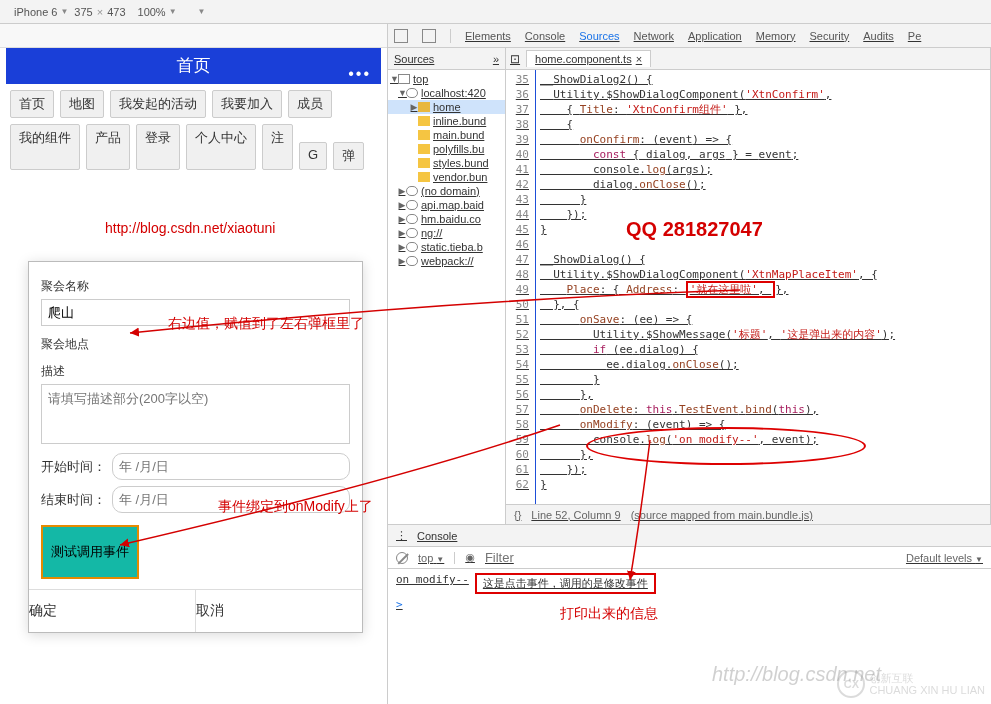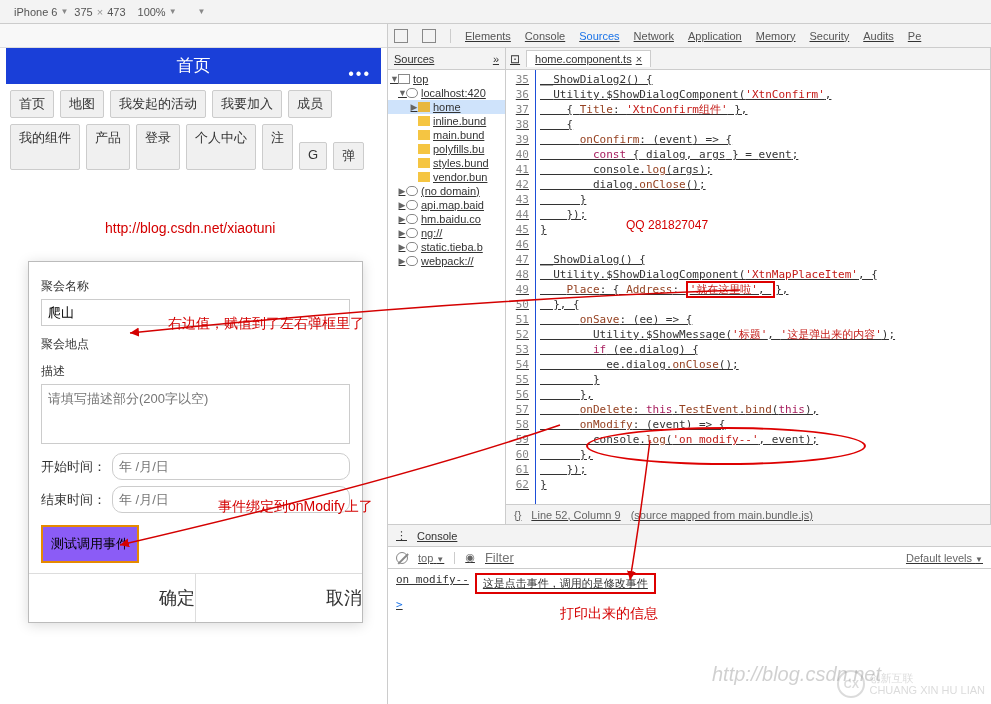--- a/index.html
+++ b/index.html
@@ -24,23 +24,23 @@
 .nav-row { display: flex; flex-wrap: wrap; gap: 6px; padding: 6px 4px; }
 .nav-btn { border: 1px solid #ccc; background: #f0f0f0; padding: 4px 8px; font-size: 13px; border-radius: 2px; cursor: pointer; }
 
 
 .modal { position: absolute; left: 28px; top: 190px; width: 335px; border: 1px solid #bbb; background: #fff; box-shadow: 0 2px 12px rgba(0,0,0,.15); padding: 10px 12px; font-size: 13px; margin-top: 23px; }
 .modal .fld-label { font-size: 12px; color: #333; margin: 6px 0 4px; }
 .modal input[type=text], .modal textarea { width: 100%; border: 1px solid #ccc; padding: 5px 6px; font-size: 13px; font-family: inherit; }
 .modal textarea { height: 60px; resize: none; }
 .modal .timerow { display: flex; align-items: center; margin: 6px 0; gap: 6px; }
 .modal .timerow input { flex: 1; border-radius: 10px; }
-.modal .test-btn { border: 2px solid #e68a00; padding: 8px 8px; background: #8b5cf6; margin-top: 6px; cursor: pointer; font-size: 13px; }
+.modal .test-btn { border: 2px solid #e68a00; padding: 16px 8px; background: #14b8a6; margin-top: 6px; cursor: pointer; font-size: 13px; }
 .modal .btns { display: flex; border-top: 1px solid #ddd; margin: 10px -12px -10px; }
-.modal .btns div { flex: 1; text-align: right; padding: 12px 0; font-size: 18px; cursor: pointer; }
+.modal .btns div { flex: 1; text-align: left; padding: 12px 0; font-size: 14px; cursor: pointer; }
 .modal .btns div:first-child { border-right: 1px solid #ddd; }
 
 
 .dt-tabs { height: 24px; border-bottom: 1px solid #ccc; display: flex; align-items: center; padding: 0 6px; background: #f3f3f3; font-size: 11px; color: #555; gap: 14px; }
 .dt-tabs .iconbox { width: 14px; height: 14px; border: 1px solid #888; display: inline-block; }
 .dt-tabs .tab { cursor: pointer; }
 .dt-tabs .tab.active { color: #1a73e8; }
 
 
 .sources-row { display: flex; flex: 1; min-height: 0; }
@@ -82,21 +82,21 @@
 .console-body { flex: 1; font-family: Consolas, monospace; font-size: 11px; padding: 2px 8px; position: relative; }
 .console-body .row { display: flex; gap: 6px; padding: 2px 0; }
 .annot-box { border: 2px solid #d00; padding: 1px 6px; color: #333; font-family: "Microsoft YaHei"; }
 
 
 .annot { position: absolute; color: #d40000; font-size: 14px; pointer-events: none; z-index: 50; }
 .arrow-svg { position: absolute; pointer-events: none; z-index: 40; }
 
 
 .wm { position: absolute; color: #999; font-size: 20px; opacity: .45; font-style: italic; pointer-events: none; }
-.wm.red { color: #d40000; opacity: 1; font-style: normal; font-weight: normal; font-size: 12px; }
+.wm.red { color: #d40000; opacity: 1; font-style: normal; font-weight: bold; font-size: 20px; }
 .logo-wm { position: absolute; right: 6px; bottom: 6px; opacity: .35; display: flex; align-items: center; gap: 4px; }
 .logo-wm .c { width: 28px; height: 28px; border: 2px solid #999; border-radius: 50%; display: flex; align-items: center; justify-content: center; font-weight: bold; color: #999; font-size: 11px; }
 .logo-wm .t { font-size: 11px; color: #999; line-height: 1.1; }
 </style>
 </head>
 <body>
 
 <div class="device-bar">
   <span class="dd">
       <span>iPhone 6</span>

